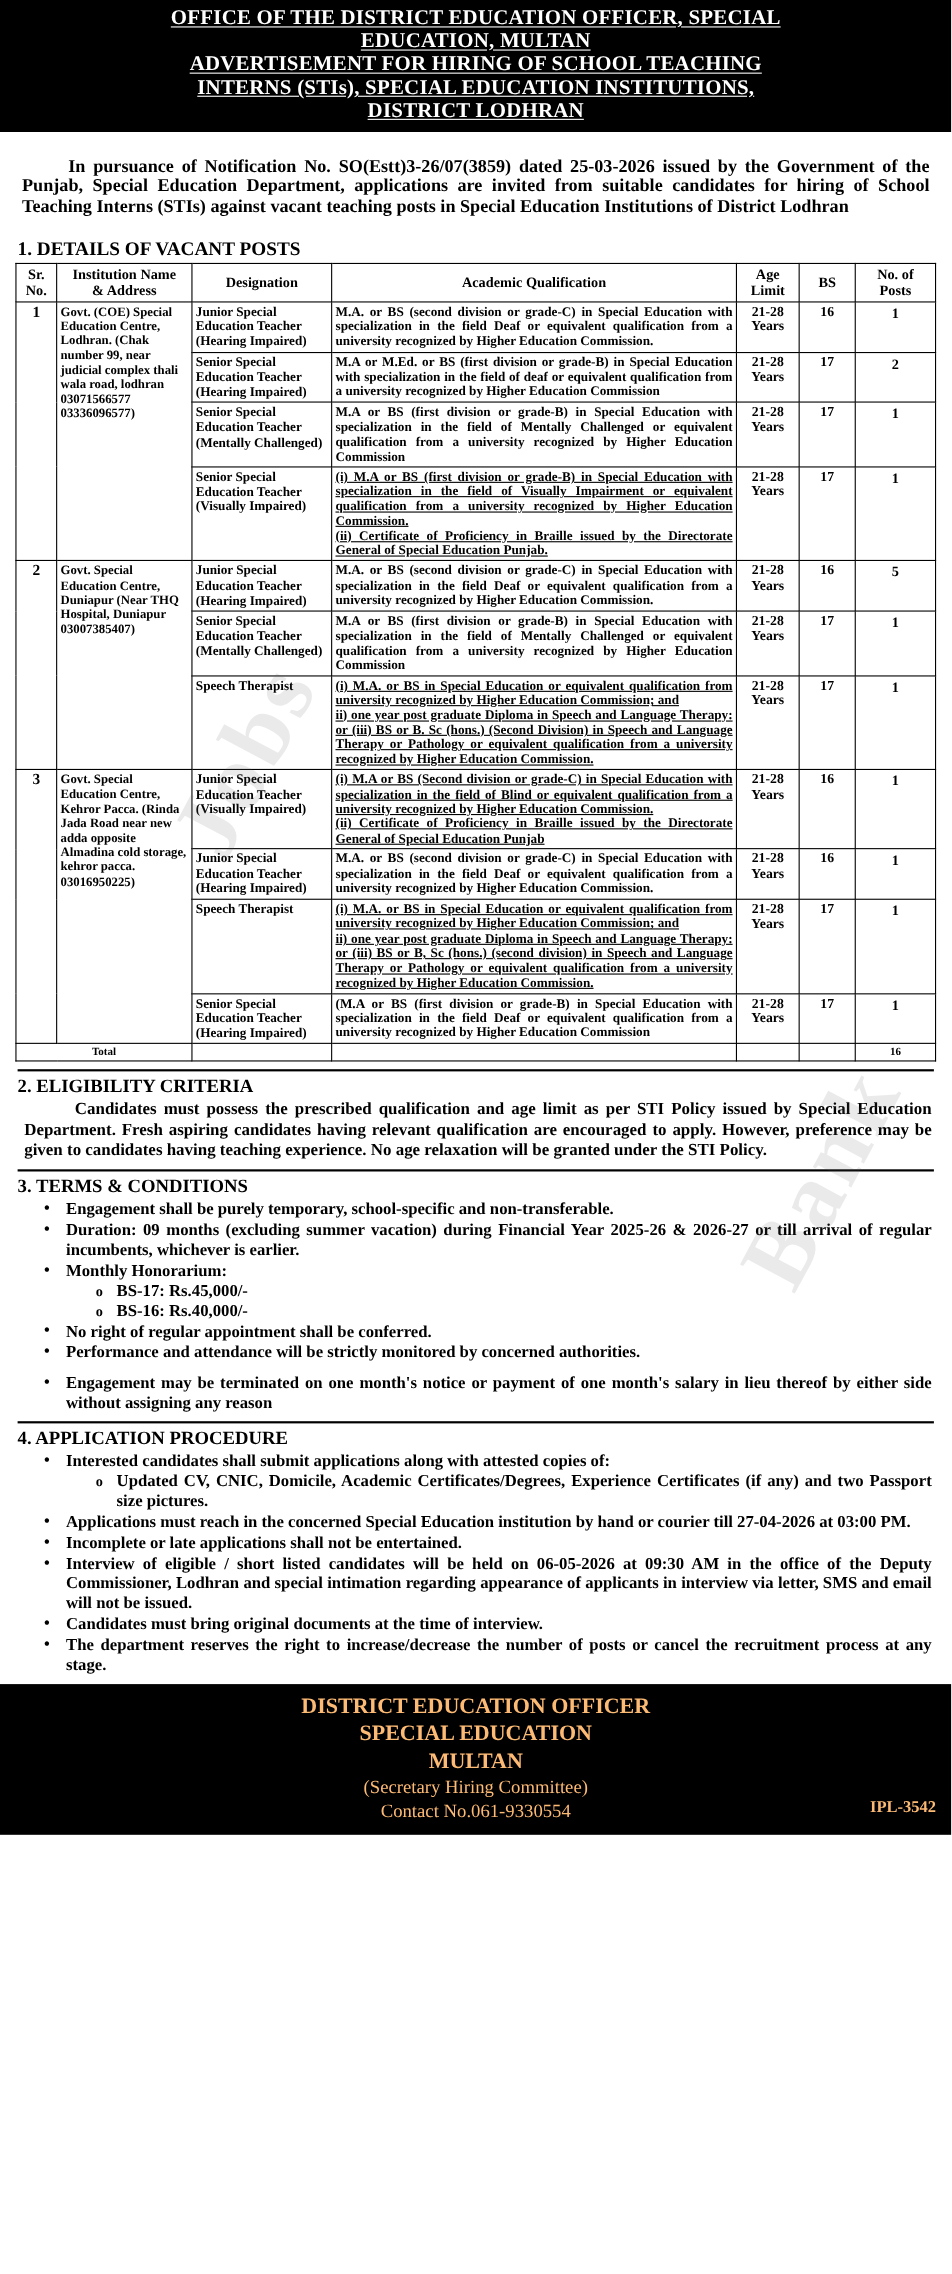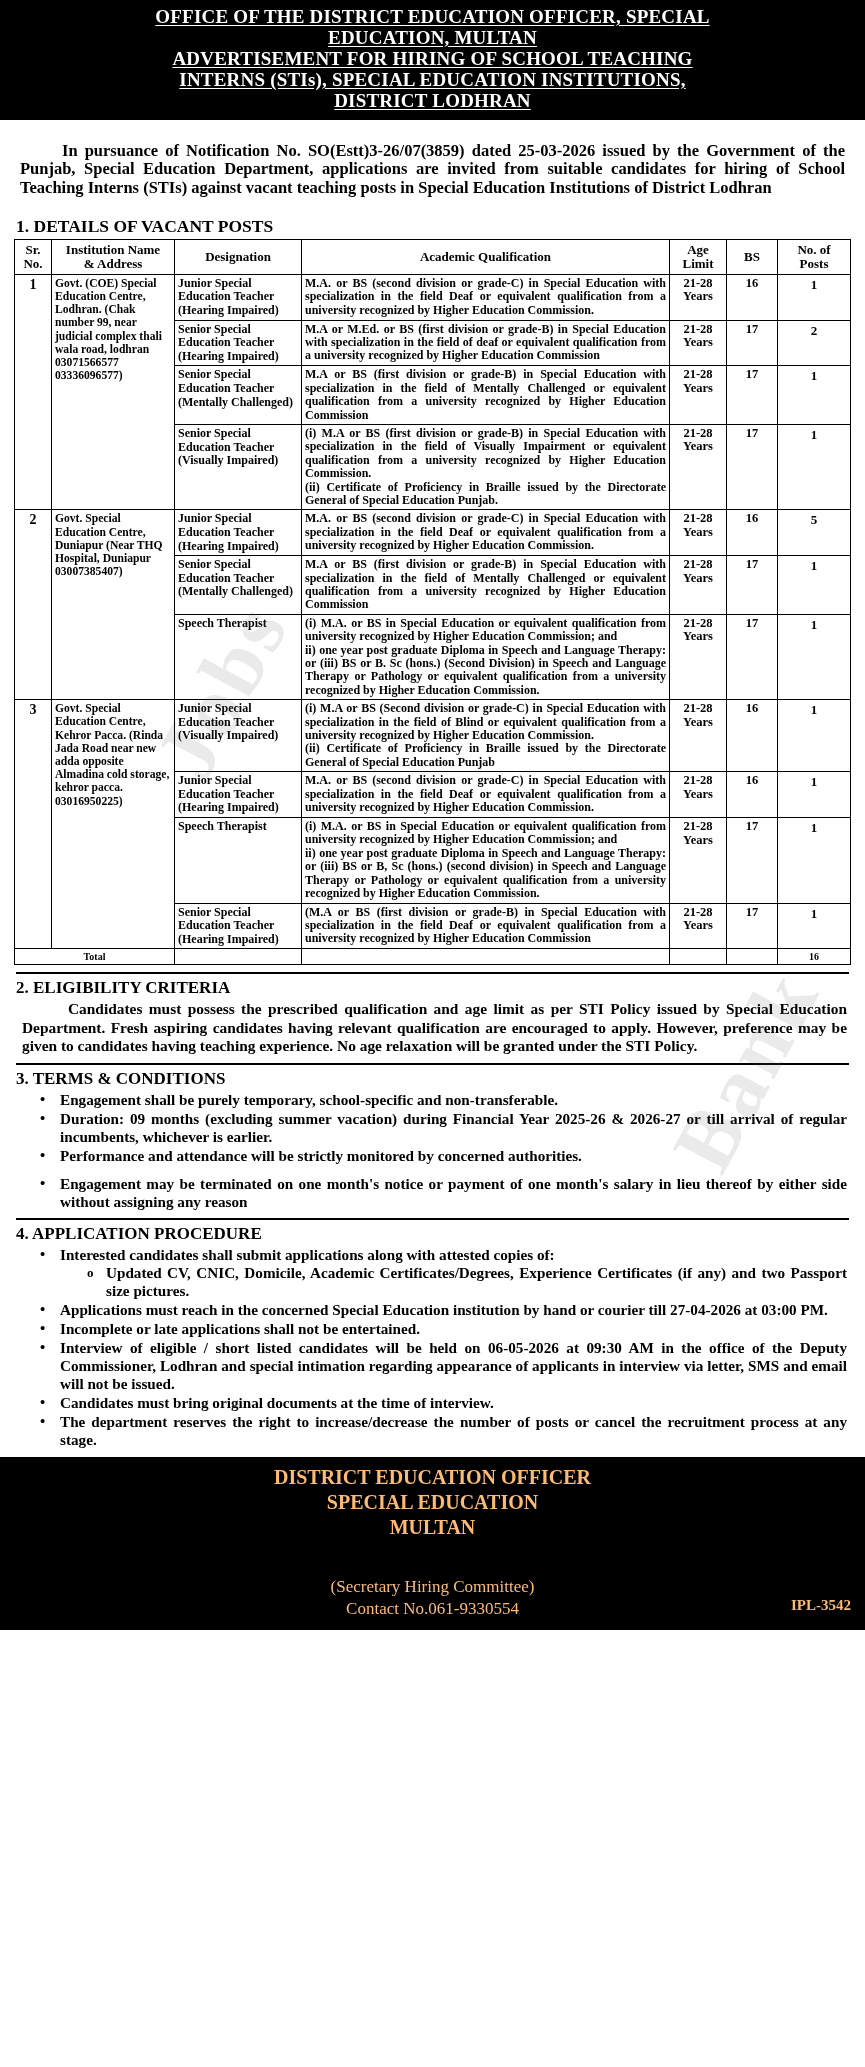--- a/index.html
+++ b/index.html
@@ -93,21 +93,21 @@
     font-size:12px;
     line-height:13.6px;
     vertical-align:middle;
   }
   td.qual{
     font-size:12px;
     line-height:13.4px;
     text-align:justify;
     text-justify:inter-word;
   }
-  td.qual p{margin:0;}
+  td.qual p{margin:0;text-decoration:underline;}
   td.mid{
     text-align:center;
     vertical-align:middle;
     font-size:12.5px;
     line-height:13.5px;
   }
   td.posts{
     text-align:center;
     vertical-align:middle;
     font-size:13px;
@@ -187,21 +187,21 @@
     background:#000;
     color:#fdba74;
     text-align:center;
     padding:8px 0 10px 0;
     position:relative;
     margin-top:8px;
   }
   .ftr .l1{font-size:20px;font-weight:bold;line-height:25px;}
   .ftr .l2{font-size:20px;font-weight:bold;line-height:25px;}
   .ftr .l3{font-size:20px;font-weight:bold;line-height:25px;}
-  .ftr .l4{font-size:17px;line-height:22px;margin-top:36px;}
+  .ftr .l4{font-size:17px;line-height:22px;}
   .ftr .l5{font-size:17px;line-height:22px;}
   .ftr .ipl{
     position:absolute;
     right:14px;
     bottom:16px;
     font-size:15px;
     font-weight:bold;
   }
   
   .wm{
@@ -383,20 +383,28 @@
 
     <div class="rule"></div>
     <div class="s-head">2. ELIGIBILITY CRITERIA</div>
     <p class="para"><span class="ind"></span><span>Candidates must possess the prescribed qualification and age limit as per STI Policy issued by Special Education Department. Fresh aspiring candidates having relevant qualification are encouraged to apply. However, preference may be given to candidates having teaching experience. No age relaxation will be granted under the STI Policy.</span></p>
 
     <div class="rule"></div>
     <div class="s-head">3. TERMS &amp; CONDITIONS</div>
     <ul class="bl">
       <li>Engagement shall be purely temporary, school-specific and non-transferable.</li>
       <li>Duration: 09 months (excluding summer vacation) during Financial Year 2025-26 &amp; 2026-27 or till arrival of regular incumbents, whichever is earlier.</li>
+      <li>
+        <span>Monthly Honorarium:</span>
+        <ul class="sub">
+          <li>BS-17: Rs.45,000/-</li>
+          <li>BS-16: Rs.40,000/-</li>
+        </ul>
+      </li>
+      <li>No right of regular appointment shall be conferred.</li>
       <li>Performance and attendance will be strictly monitored by concerned authorities.</li>
       <li class="spaced">Engagement may be terminated on one month's notice or payment of one month's salary in lieu thereof by either side without assigning any reason</li>
     </ul>
 
     <div class="rule"></div>
     <div class="s-head">4. APPLICATION PROCEDURE</div>
     <ul class="bl">
       <li>
         <span>Interested candidates shall submit applications along with attested copies of:</span>
         <ul class="sub">

